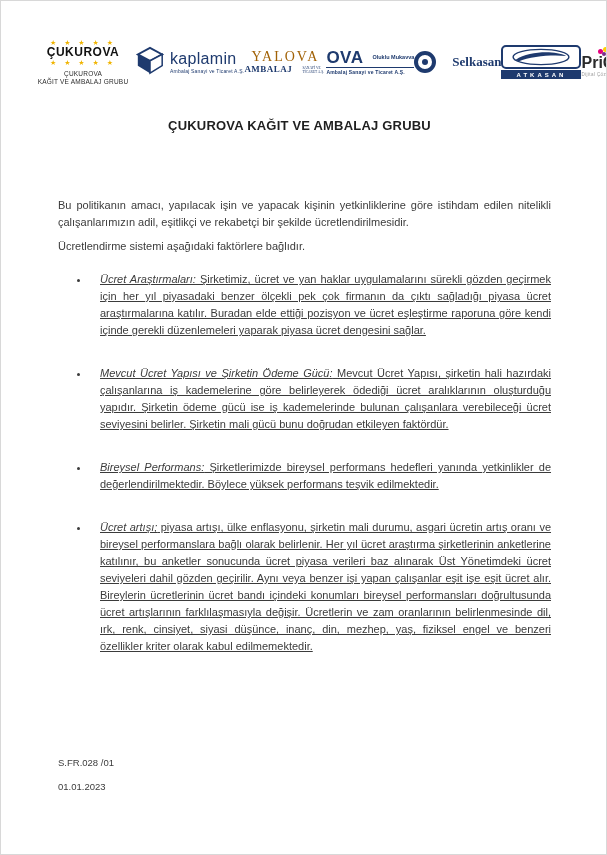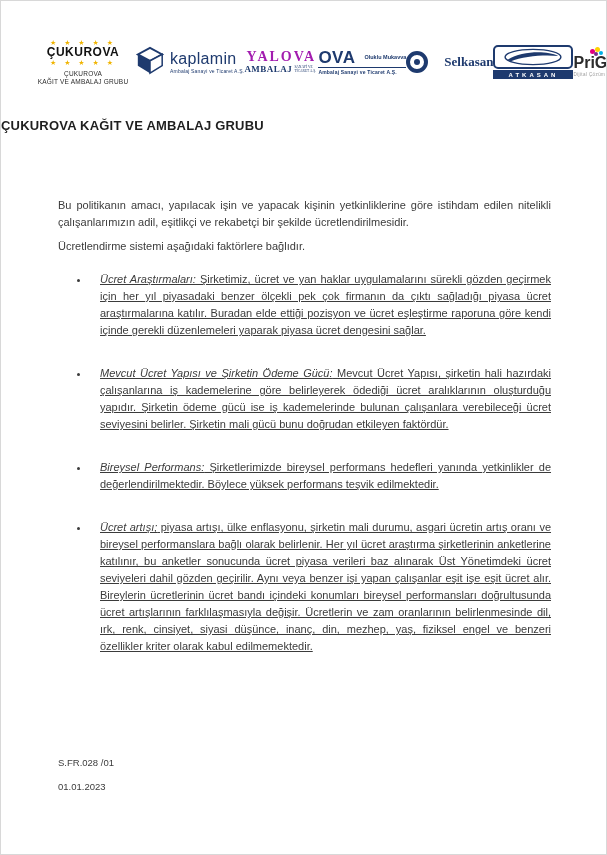--- a/index.html
+++ b/index.html
@@ -27,22 +27,22 @@
   .logo-cukurova { text-align: center; width: 104px; flex: 0 0 auto; }
   .logo-cukurova .stars { color: #f0b400; font-size: 7px; letter-spacing: 3px; line-height: 7px; }
   .logo-cukurova .wordmark { font-size: 12px; font-weight: bold; color: #111; letter-spacing: .5px; line-height: 13px; }
   .logo-cukurova .sub { font-size: 6.5px; color: #2c2c2c; line-height: 8px; margin-top: 4px; letter-spacing: .2px; }
 
   .logo-kaplamin { display: flex; align-items: center; gap: 5px; flex: 0 0 auto; }
   .logo-kaplamin .txt .name { font-size: 16px; font-weight: normal; color: #1e3a6e; line-height: 16px; letter-spacing: .3px; }
   .logo-kaplamin .txt .sub { font-size: 5px; color: #1e3a6e; margin-top: 1px; letter-spacing: .2px; }
 
   .logo-yalova { text-align: center; flex: 0 0 auto; font-family: "Liberation Serif", serif; }
-  .logo-yalova .l1 { font-size: 14px; font-weight: bold; letter-spacing: 2px; color: #a21caf; line-height: 14px; }
-  .logo-yalova .row2 { display: flex; align-items: center; justify-content: center; gap: 2px; }
+  .logo-yalova .l1 { font-size: 14px; font-weight: normal; letter-spacing: 2px; color: #a16207; line-height: 14px; }
+  .logo-yalova .row2 { display: flex; align-items: flex-end; justify-content: center; gap: 10px; }
   .logo-yalova .l2 { font-size: 9px; font-weight: bold; color: #1e3a6e; letter-spacing: .5px; }
   .logo-yalova .l3 { font-size: 3.5px; color: #1e3a6e; width: 24px; text-align: left; line-height: 4px; }
 
   .logo-ova { flex: 0 0 auto; }
   .logo-ova .row1 { display: flex; align-items: flex-start; gap: 9px; }
   .logo-ova .name { font-size: 17px; font-weight: bold; color: #1e3a6e; line-height: 16px; letter-spacing: .5px; }
   .logo-ova .tag { font-size: 5.5px; font-weight: bold; color: #1e3a6e; margin-top: 4px; }
   .logo-ova .sub { font-size: 5px; font-weight: bold; color: #1e3a6e; border-top: 1px solid #1e3a6e; margin-top: 1px; padding-top: 1px; letter-spacing: .2px; }
 
   .logo-selkasan { display: flex; align-items: center; gap: 16px; flex: 0 0 auto; }
@@ -58,21 +58,21 @@
   .prigo-splash { position: absolute; top: 0; left: 17px; width: 14px; height: 10px; }
   .prigo-splash i { position: absolute; border-radius: 50%; display: block; }
   .prigo-splash .d1 { width: 5px; height: 5px; background: #e5007d; left: 0; top: 2px; }
   .prigo-splash .d2 { width: 5px; height: 5px; background: #ffd000; left: 5px; top: 0; }
   .prigo-splash .d3 { width: 4px; height: 4px; background: #00b0e6; left: 9px; top: 4px; }
   .prigo-splash .d4 { width: 4px; height: 4px; background: #7b2d8b; left: 4px; top: 5px; }
   .logo-prigo .name { font-size: 16px; font-weight: bold; color: #2b2b2b; line-height: 16px; }
   .logo-prigo .sub { font-size: 4.5px; color: #9a9a9a; letter-spacing: .4px; margin-top: 1px; }
 
   
-  .doc-title { position: absolute; top: 112px; left: 0; right: 8px; }
+  .doc-title { position: absolute; top: 112px; left: 0; right: 8px; text-align: center; }
   .doc-title .line { font-size: 13px; font-weight: bold; color: #1f1f1f; line-height: 26px; letter-spacing: .2px; }
 
   
   .content { position: absolute; left: 57px; width: 493px; top: 184px; font-size: 11px; line-height: 17px; margin-top: 12px; }
   .content p { margin: 0; }
   .content .p1 { text-align: justify; margin-bottom: 7px; }
   .bullets { margin: 16px 0 0; padding-left: 32px; list-style: disc outside; text-decoration: underline; }
   .bullets li { padding-left: 10px; margin-bottom: 26px; text-align: justify; }
   .bullets li:last-child { margin-bottom: 0; }
   .b-label { font-style: italic; text-decoration: underline; }

